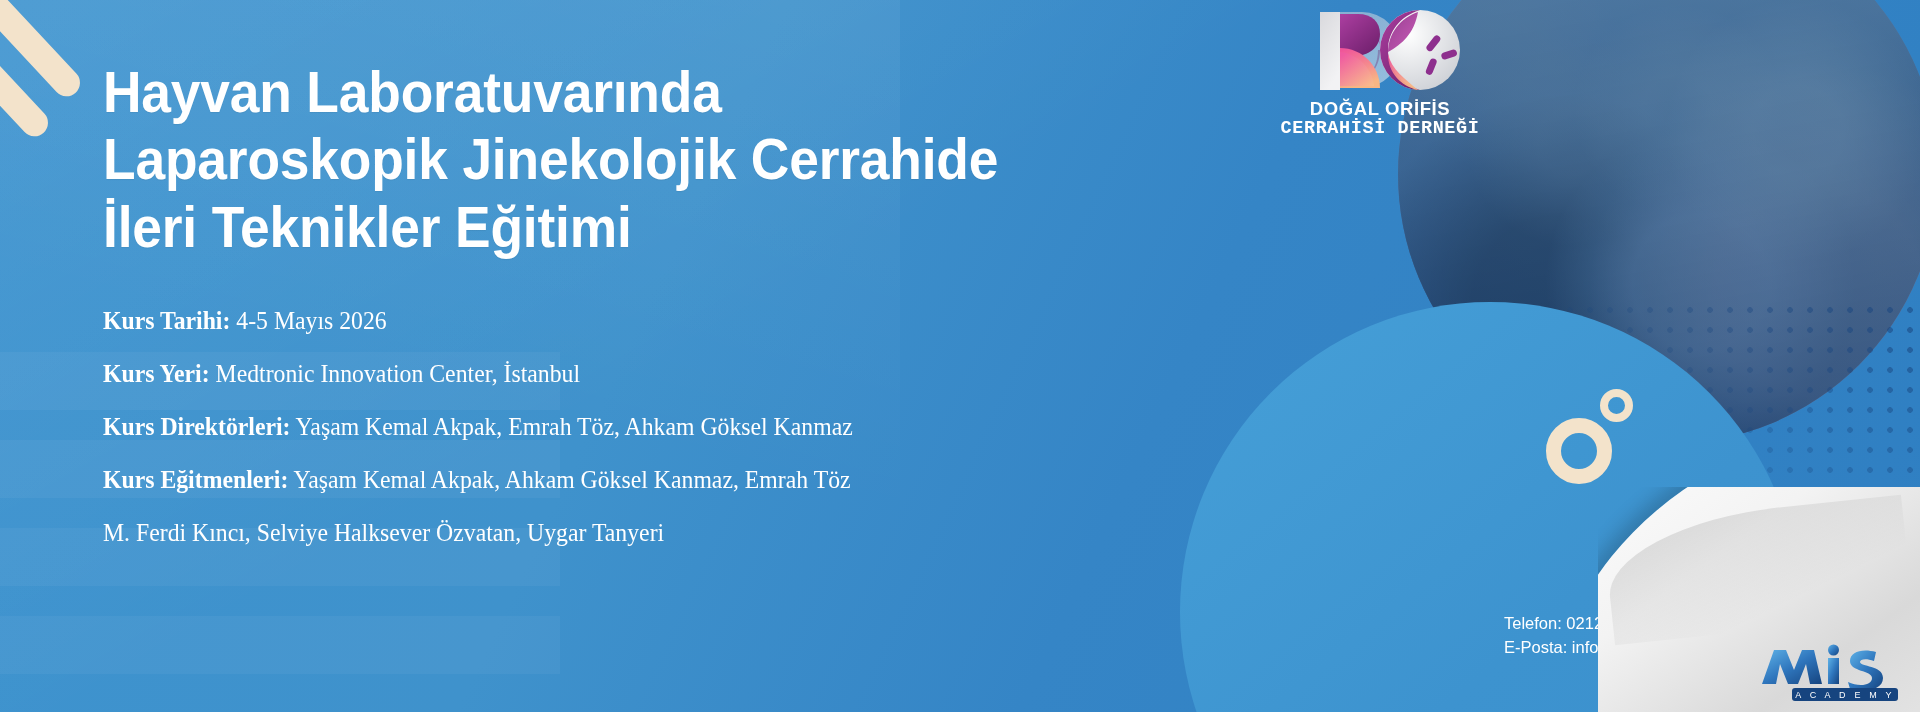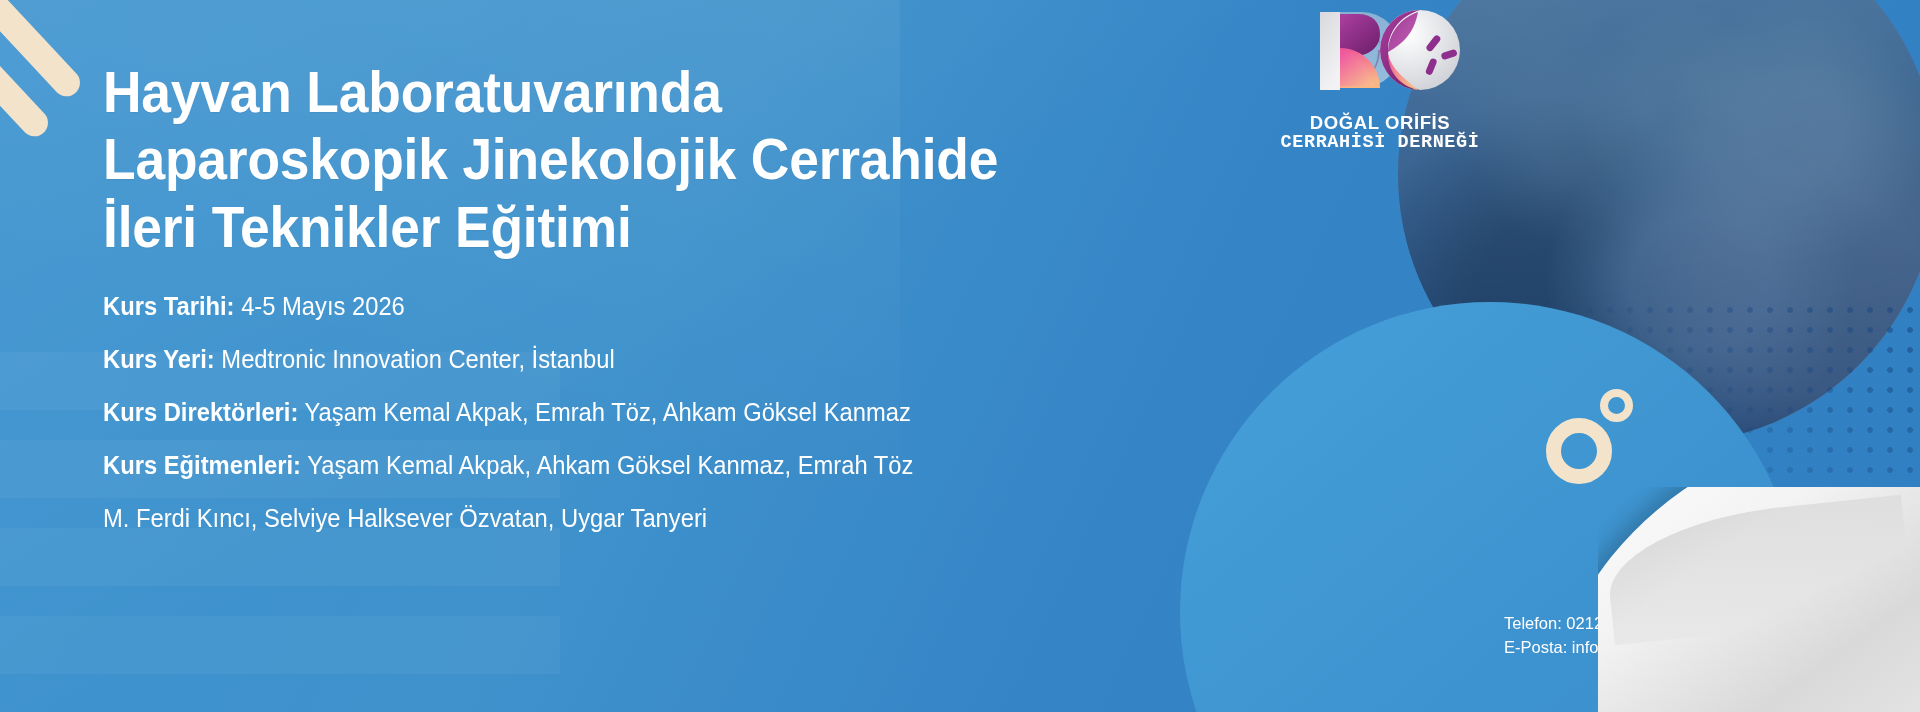--- a/index.html
+++ b/index.html
@@ -98,37 +98,37 @@
   }
   .mis-logo{
     position:absolute;right:14px;bottom:6px;width:150px;height:70px;
   }
 
   
   .docd{position:absolute;left:1280px;top:8px;width:200px;height:140px;text-align:center;}
   .docd-mark{position:relative;width:168px;height:86px;margin:0 auto;}
   .docd-name{
     color:#ffffff;font-weight:bold;letter-spacing:.6px;line-height:1.08;
-    font-size:18.5px;margin-top:19px;white-space:nowrap;
+    font-size:18.5px;margin-top:5px;white-space:nowrap;
   }
   .docd-name .l2{font-size:18.5px;font-family:Liberation Mono, monospace;}
 
   
   .content{position:absolute;left:103px;top:58px;width:1140px;}
   .title{
     color:#ffffff;font-weight:bold;
     font-size:58px;line-height:1.16;letter-spacing:-.2px;
     font-stretch:condensed;
     transform:scaleX(.92);transform-origin:left top;
     margin:0;
     text-shadow:0 1px 1px rgba(0,0,0,.06);
   }
   .title .tl{display:block;white-space:nowrap;}
 
-  .details{margin-top:34px;}
+  .details{margin-top:48px;font-family:Liberation Serif, serif;}
   .drow{
     color:#ffffff;font-size:25px;line-height:1;margin-bottom:28px;white-space:nowrap;
     transform:scaleX(.95);transform-origin:left center;
   }
   .drow .lbl{font-weight:bold;}
   .drow .val{font-weight:normal;}
   .drow.cont{font-weight:normal;margin-bottom:0;}
 
   
   .contact{
@@ -245,14 +245,33 @@
 
   <div class="contact">
     <div>Telefon: 0212 381 46 00</div>
     <div>E-Posta: info@izmir-misacademy.com</div>
   </div>
 
   <div class="curl">
     <div class="curl-sheet"></div>
     <div class="curl-shade"></div>
   </div>
+  <div class="mis-logo">
+    <svg width="150" height="70" viewBox="0 0 150 70" xmlns="http://www.w3.org/2000/svg">
+      <defs>
+        <linearGradient id="mg" x1="0" y1="0" x2="1" y2="1">
+          <stop offset="0" stop-color="#5fb3e8"></stop>
+            <stop offset="0.5" stop-color="#2f76bd"></stop>
+            <stop offset="1" stop-color="#16447f"></stop>
+        </linearGradient>
+      </defs>
+      <g fill="url(#mg)">
+        <path d="M6 48 L18 14 L30 14 L38 34 L46 14 L58 14 L66 48 L54 48 L50 28 L42 48 L32 48 L24 28 L20 48 Z"></path>
+        <rect x="72" y="22" width="11" height="26"></rect>
+        <circle cx="77.5" cy="14" r="5.5"></circle>
+        <path d="M92 46 c10 5 24 4 24 -4 c0 -8 -22 -6 -22 -17 c0 -9 12 -13 26 -9 l-2 9 c-8 -3 -14 -2 -14 1 c0 5 23 3 23 16 c0 12 -18 15 -33 11 z"></path>
+      </g>
+      <rect x="36" y="52" width="106" height="13" rx="3" fill="#16447f"></rect>
+      <text x="89" y="62" font-family="'Liberation Sans', sans-serif" font-size="9" letter-spacing="3.2" fill="#ffffff" text-anchor="middle">A C A D E M Y</text>
+    </svg>
+  </div>
 
 </div>
 
 </body></html>

